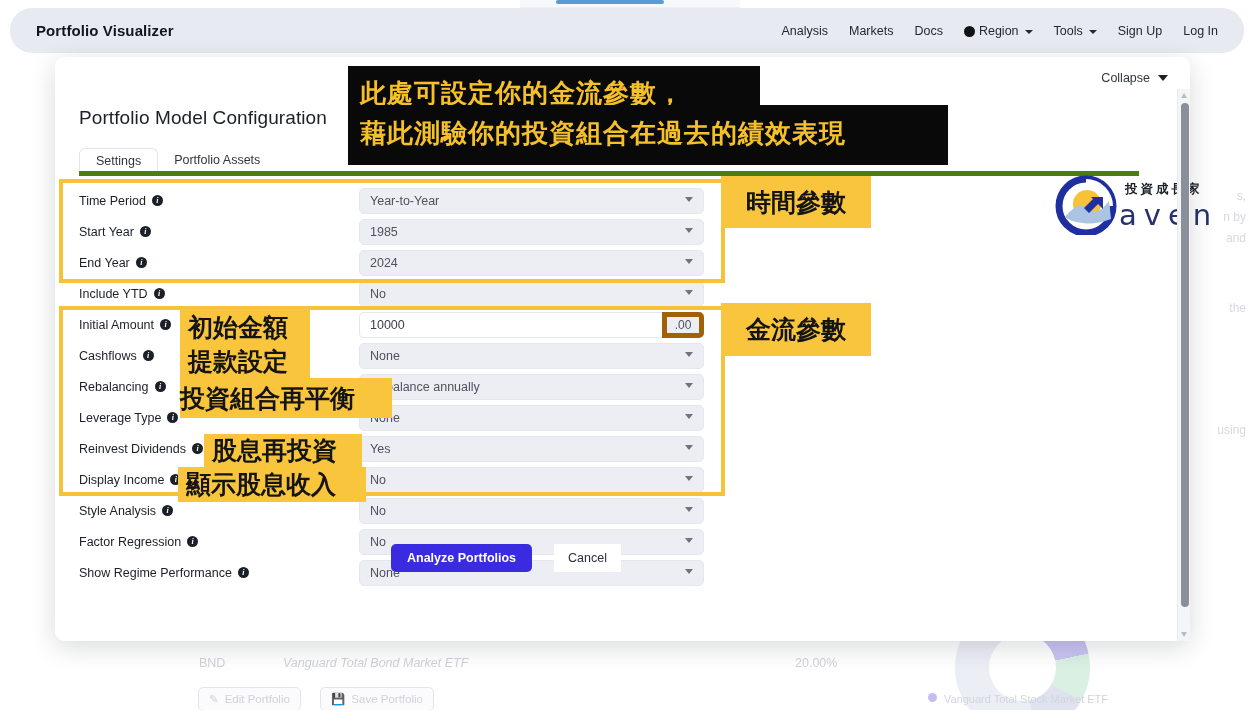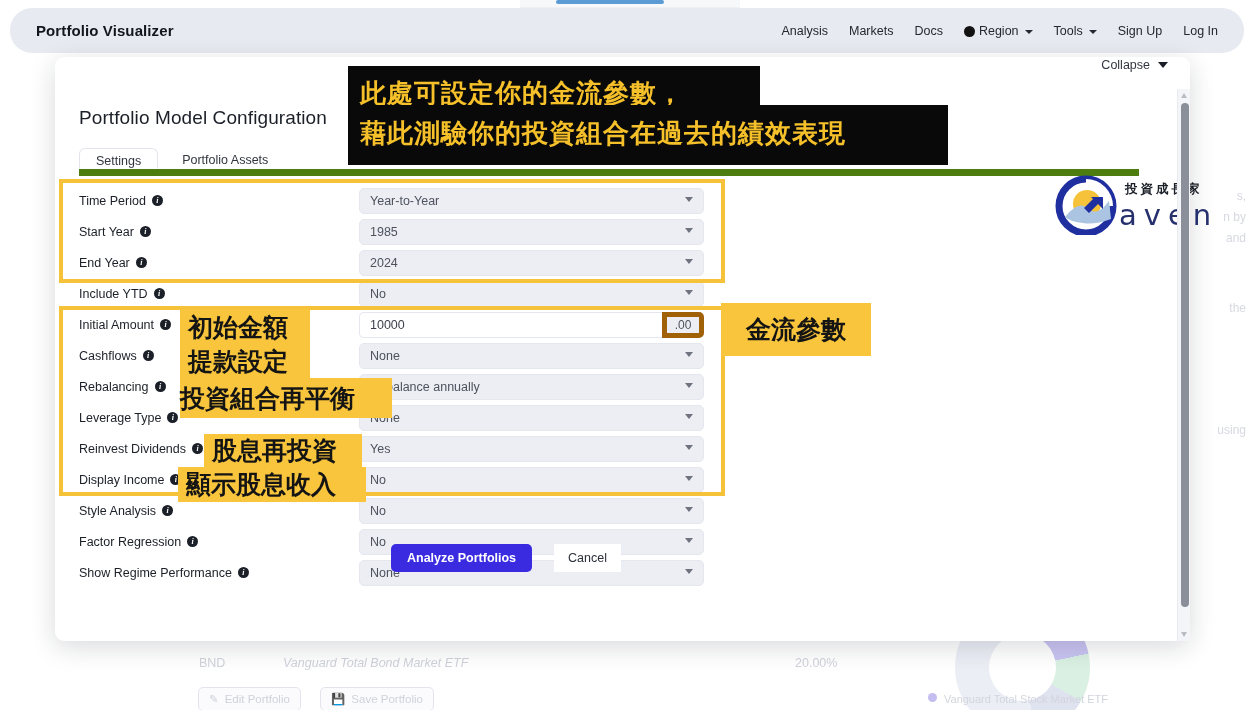--- a/index.html
+++ b/index.html
@@ -78,34 +78,34 @@
   }
   .bg-legend .dot { width:9px; height:9px; border-radius:50%; background:#c3bdf0; display:inline-block; }
 
   
   .modal {
     position:absolute; left:55px; top:57px; width:1135px; height:584px;
     background:#ffffff; border-radius:9px;
     box-shadow:0 6px 26px rgba(20,25,40,.16);
   }
   .collapse-btn {
-    position:absolute; right:22px; top:1px; font-size:12.5px; color:#31353f;
+    position:absolute; right:22px; top:14px; font-size:12.5px; color:#31353f;
     display:flex; align-items:center; gap:8px; cursor:pointer;
   }
   .chev-dn {
     width:0; height:0; border-left:5px solid transparent;
     border-right:5px solid transparent; border-top:6px solid #1b1e26;
   }
   .modal-title {
     position:absolute; left:24px; top:50px; font-size:19px;
     color:#1b1f27; font-weight:normal; letter-spacing:.1px;
   }
   .tabs {
     position:absolute; left:24px; top:91px; width:1060px; height:28px;
-    border-bottom:7px solid #4d7c0f; display:flex; gap:8px;
+    border-bottom:5px solid #4d7c0f; display:flex; gap:0;
   }
   .tab {
     font-size:12.5px; color:#31353f; padding:5px 16px 7px 16px; cursor:pointer;
   }
   .tab.active {
     border:1px solid #e2e5ec; border-bottom:1px solid #ffffff;
     border-radius:6px 6px 0 0; background:#fff; position:relative; top:0px;
   }
 
   
@@ -452,20 +452,21 @@
     <span class="l1">此處可設定你的金流參數，</span>
   </div>
   <div class="banner" style="left:348px; top:105px; width:600px; height:60px; font-size:26px; line-height:57px;">
     <span class="l2">藉此測驗你的投資組合在過去的績效表現</span>
   </div>
 
   <div class="ybox" style="left:59px; top:179px; width:666px; height:104px;"></div>
 
   <div class="ybox" style="left:59px; top:306px; width:666px; height:190px;"></div>
 
+  <div class="ytag" style="left:721px; top:176px; width:150px; height:52px; font-size:25px; justify-content:center;">時間參數</div>
 
   <div class="ytag" style="left:721px; top:303px; width:150px; height:53px; font-size:25px; justify-content:center;">金流參數</div>
 
   <div class="ytag" style="left:180px; top:309px; width:130px; height:36px; font-size:25px; padding-left:8px;">初始金額</div>
 
   <div class="ytag" style="left:180px; top:345px; width:130px; height:33px; font-size:25px; padding-left:8px;">提款設定</div>
 
   <div class="ytag" style="left:180px; top:378px; width:212px; height:40px; font-size:25px; padding-left:0;">投資組合再平衡</div>
 
   <div class="ytag" style="left:204px; top:434px; width:158px; height:33px; font-size:25px; padding-left:8px;">股息再投資</div>

